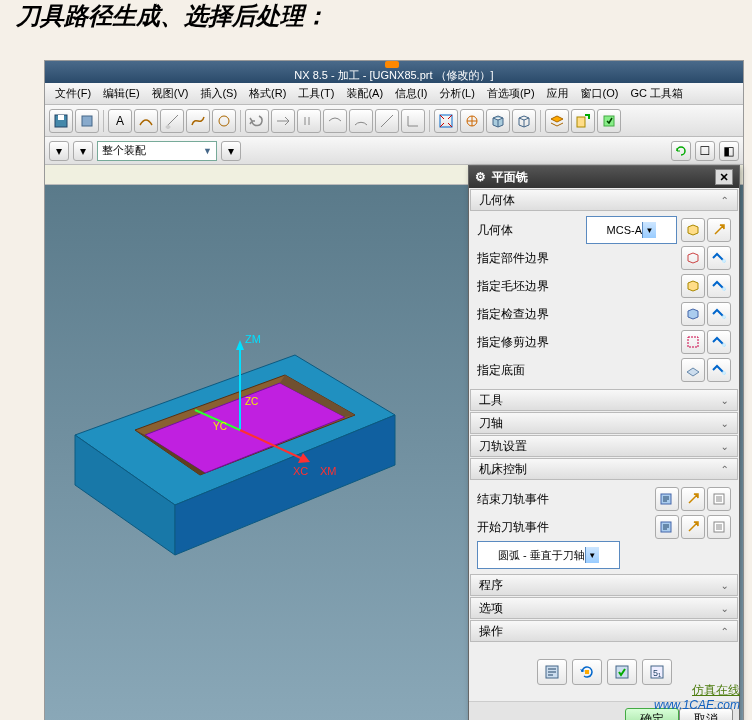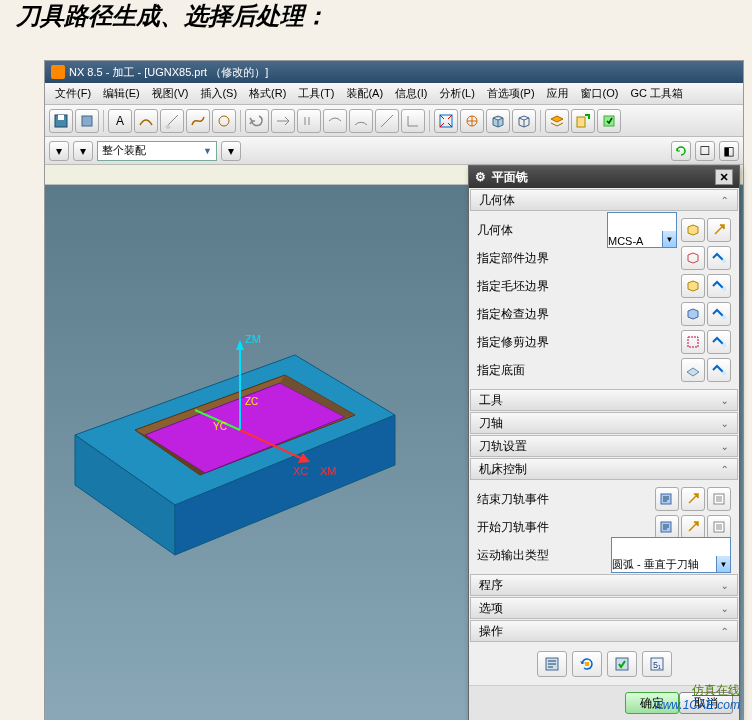--- a/index.html
+++ b/index.html
@@ -1,19 +1,19 @@
 <!DOCTYPE html>
 <html><head>
 <meta charset="utf-8">
 <style>
 * { margin: 0; padding: 0; box-sizing: border-box; font-family: "Microsoft YaHei", SimSun, Arial, sans-serif; }
 body { width: 752px; height: 720px; background: #f5f0e8; position: relative; overflow: hidden; }
 .page-title { font-size: 24px; font-weight: bold; color: #000; padding: 0 16px; font-style: italic; }
 .app-window { position: absolute; left: 44px; top: 60px; width: 700px; height: 660px; background: #e8e8e8; border: 1px solid #999; }
-.titlebar { background: linear-gradient(#4a6a8a, #2a4a6a); color: #fff; height: 22px; display: flex; align-items: center; padding: 0 6px; font-size: 11px; }
+.titlebar { background: linear-gradient(#4a6a8a, #2a4a6a); color: #fff; height: 22px; display: flex; align-items: center; padding: 0 6px; font-size: 11px; flex-direction: column; }
 .titlebar .nx-icon { width: 14px; height: 14px; background: #ff8800; margin-right: 4px; border-radius: 2px; }
 .menubar { background: linear-gradient(#f8f8f8, #e0e0e0); height: 22px; display: flex; align-items: center; padding: 0 4px; font-size: 11px; border-bottom: 1px solid #bbb; }
 .menu-item { padding: 0 6px; cursor: pointer; }
 .toolbar1 { background: linear-gradient(#f8f8f8, #e0e0e0); height: 32px; display: flex; align-items: center; padding: 0 4px; gap: 2px; border-bottom: 1px solid #bbb; }
 .tbtn { width: 24px; height: 24px; background: linear-gradient(#fff, #e0e0e0); border: 1px solid #aaa; border-radius: 3px; display: flex; align-items: center; justify-content: center; cursor: pointer; font-size: 12px; }
 .tbtn svg { width: 16px; height: 16px; }
 .tsep { width: 1px; height: 22px; background: #bbb; margin: 0 2px; }
 .toolbar2 { background: linear-gradient(#f8f8f8, #e0e0e0); height: 28px; display: flex; align-items: center; padding: 0 4px; gap: 4px; border-bottom: 1px solid #bbb; font-size: 11px; }
 .combo { background: #fff; border: 1px solid #7a9; height: 20px; padding: 0 4px; display: flex; align-items: center; font-size: 11px; }
 .status-row { background: #f0f0e0; height: 20px; display: flex; align-items: center; padding: 0 6px; font-size: 11px; border-bottom: 1px solid #bbb; justify-content: flex-end; }
@@ -24,26 +24,26 @@
 .dlg-titlebar .gear { margin-right: 6px; }
 .dlg-close { margin-left: auto; width: 18px; height: 16px; background: #ddd; color: #000; display: flex; align-items: center; justify-content: center; cursor: pointer; font-size: 11px; border: 1px solid #888; }
 .section-hdr { background: linear-gradient(#f8f8f8, #dedede); border: 1px solid #bbb; height: 22px; display: flex; align-items: center; padding: 0 8px; font-size: 12px; cursor: pointer; margin: 1px; }
 .section-hdr .chev { margin-left: auto; font-size: 10px; color: #666; }
 .section-body { padding: 4px 8px; font-size: 12px; }
 .row { display: flex; align-items: center; height: 28px; }
 .row-label { flex: 1; font-size: 12px; }
 .row-btns { display: flex; gap: 2px; }
 .icon-btn { width: 24px; height: 24px; background: linear-gradient(#fff, #e8e8e8); border: 1px solid #aaa; border-radius: 3px; display: flex; align-items: center; justify-content: center; cursor: pointer; }
 .icon-btn svg { width: 16px; height: 16px; }
-.dropdown { background: #fff; border: 1px solid #5a8ac0; height: 36px; padding: 0 0; display: flex; align-items: flex-end; font-size: 11px; min-width: 70px; }
+.dropdown { background: #fff; border: 1px solid #5a8ac0; height: 28px; padding: 0 20px; display: flex; align-items: center; font-size: 11px; min-width: 70px; }
 .dropdown .dd-arrow { margin-left: auto; background: linear-gradient(#cde6ff,#9cf); width: 14px; height: 16px; display: flex; align-items: center; justify-content: center; font-size: 8px; border-left: 1px solid #5a8ac0; }
 .dlg-footer { display: flex; justify-content: flex-end; gap: 0; padding: 6px; background: #e4e4e4; border-top: 1px solid #ccc; }
 .btn { padding: 2px 14px; font-size: 12px; background: linear-gradient(#fff, #d8d8d8); border: 1px solid #888; border-radius: 3px; cursor: pointer; height: 22px; }
 .btn.primary { background: linear-gradient(#d8ffd8, #a0e0a0); border-color: #4a4; }
-.action-row { display: flex; justify-content: center; gap: 5px; padding: 8px; }
+.action-row { display: flex; justify-content: center; gap: 5px; padding: 16px; }
 .watermark { position: absolute; right: 12px; bottom: 8px; font-size: 12px; color: #1060c0; font-style: italic; text-align: right; line-height: 1.2; }
 .watermark .top { color: #4d7c0f; font-style: normal; text-decoration: underline; }
 </style>
 </head>
 <body>
 
 <div class="page-title">刀具路径生成、选择后处理：</div>
 
 <div class="app-window">
   <div class="titlebar">
@@ -402,21 +402,20 @@
           </div>
         <div class="icon-btn">
             <svg viewBox="0 0 16 16">
               <rect x="3" y="3" width="10" height="10" fill="#fff" stroke="#888"></rect>
               <path d="M5 6 h6 M5 8 h6 M5 10 h6" stroke="#888"></path>
             </svg>
           </div>
       </div>
     </div>
     <div class="row">
-      <span class="row-label">运动输出类型</span>
       <div class="dropdown" style="min-width:120px">
         <span>圆弧 - 垂直于刀轴</span>
         <span class="dd-arrow">▼</span>
       </div>
     </div>
   </div>
 
   <div class="section-hdr">
     <span>程序</span>
     <span class="chev">⌄</span>

